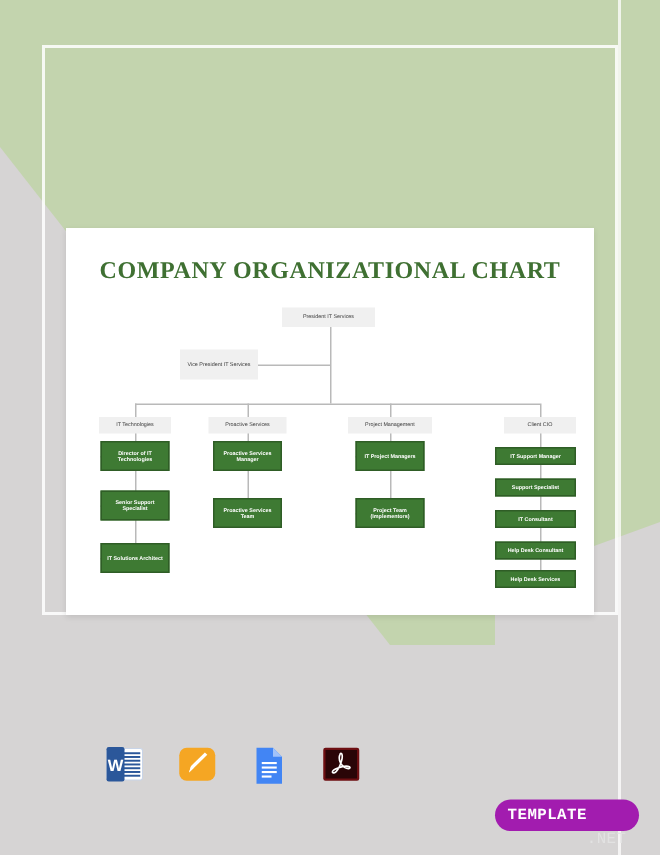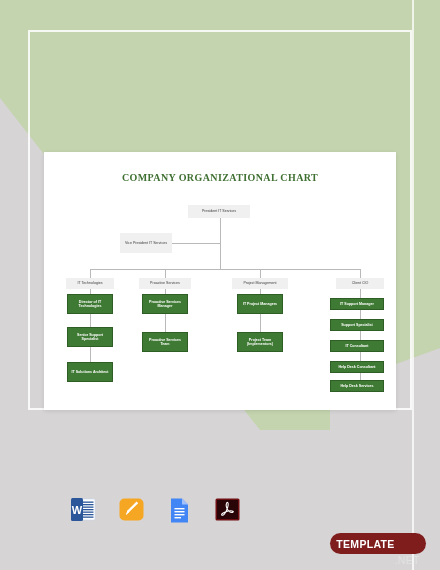--- a/index.html
+++ b/index.html
@@ -51,21 +51,21 @@
   #card{
     position:absolute;left:44px;top:152px;width:352px;height:258px;
     background:#ffffff;
     box-shadow:0 1px 4px rgba(0,0,0,.10);
   }
   .doc-title{
     position:absolute;left:0;top:20px;width:100%;
     text-align:center;
     font-family:"Liberation Serif",serif;
     font-weight:bold;
-    font-size:10px;
+    font-size:16px;
     letter-spacing:.4px;
     color:#3f7032;
     white-space:nowrap;
   }
 
   
   .node{
     position:absolute;box-sizing:border-box;
     display:flex;align-items:center;justify-content:center;
     text-align:center;line-height:1.12;
@@ -240,17 +240,17 @@
   <div style="width:27px;height:27px;">
     <svg width="27" height="27" viewBox="0 0 27 27">
       <rect x="1.5" y="2.5" width="24" height="22" rx="1.5" fill="#6d0f12"></rect>
       <rect x="3" y="4" width="21" height="19" fill="#2a0507"></rect>
       <path d="M13.2 6.2 c1.1 0 1.2 2.4 .6 4.6 c-.7 2.6 -2.3 6.2 -3.7 7.6 c-1 1 -2.1 1.1 -2.4 .5 c-.4 -.8 1.1 -2 3.6 -2.9 c2.6 -1 6.3 -1.5 7.6 -.8 c.7 .4 .5 1.1 -.4 1.2 c-1.6 .2 -4.2 -1.3 -5.4 -3.6 c-.9 -1.7 -1.1 -4 -.6 -5.4 c.2 -.7 .5 -1.2 .7 -1.2 z" fill="none" stroke="#ffffff" stroke-width="1.1" stroke-linejoin="round"></path>
     </svg>
   </div>
 </div>
 
 <div id="watermark" style="position:absolute;left:330px;top:533px;width:96px;height:21px;
-            background:#7f1d1d;border-radius:11px;
-            display:flex;align-items:center;justify-content:center;">
+            background:#a21caf;border-radius:11px;
+            display:flex;align-items:center;justify-content:center;font-family:Liberation Mono, monospace;">
   <span style="color:#ffffff;font-size:10.5px;font-weight:bold;letter-spacing:.3px;">TEMPLATE</span>
   <span style="color:#e2e2e2;font-size:10.5px;font-weight:normal;letter-spacing:.3px;margin-top:33px;">.NET</span>
 </div>
 
 </body></html>

